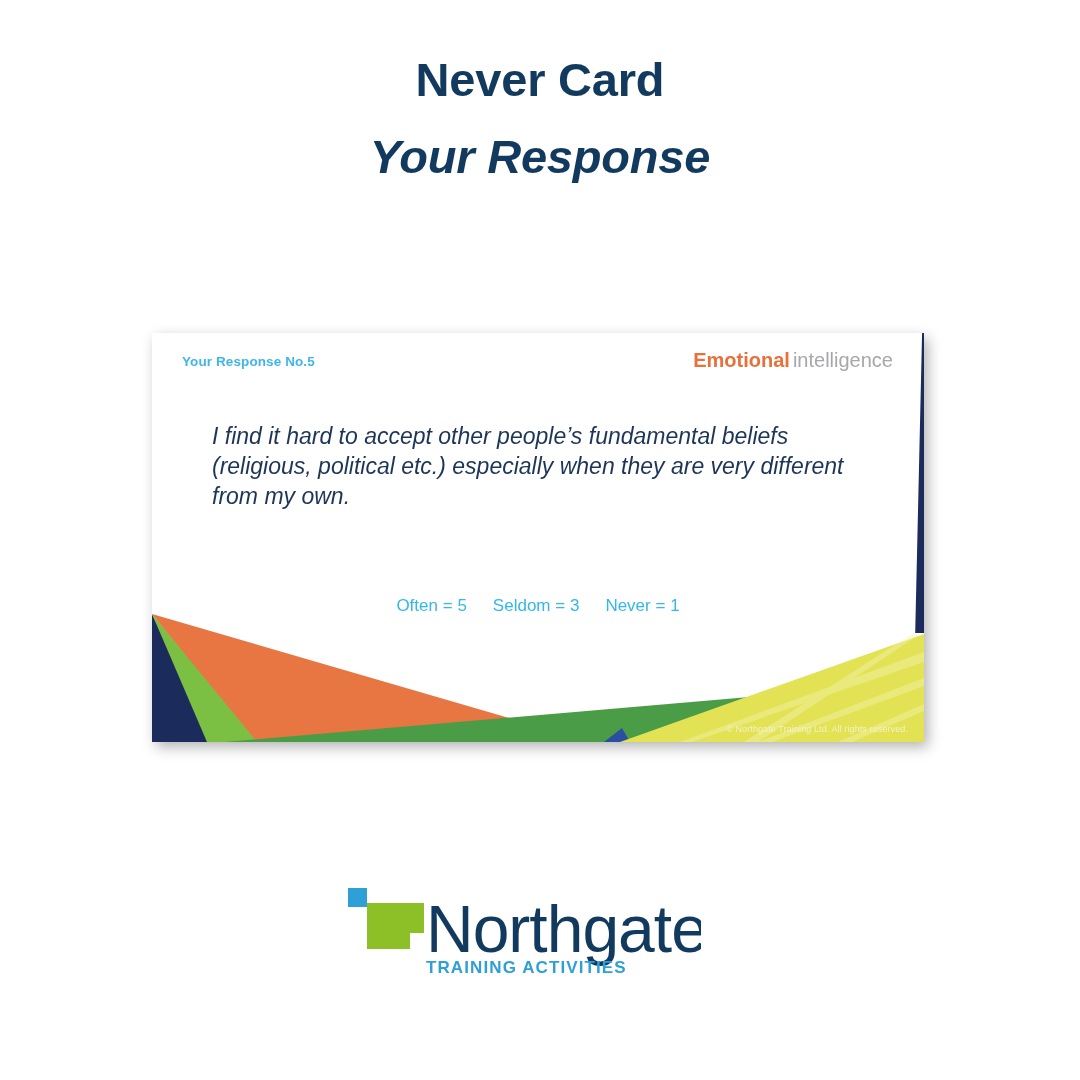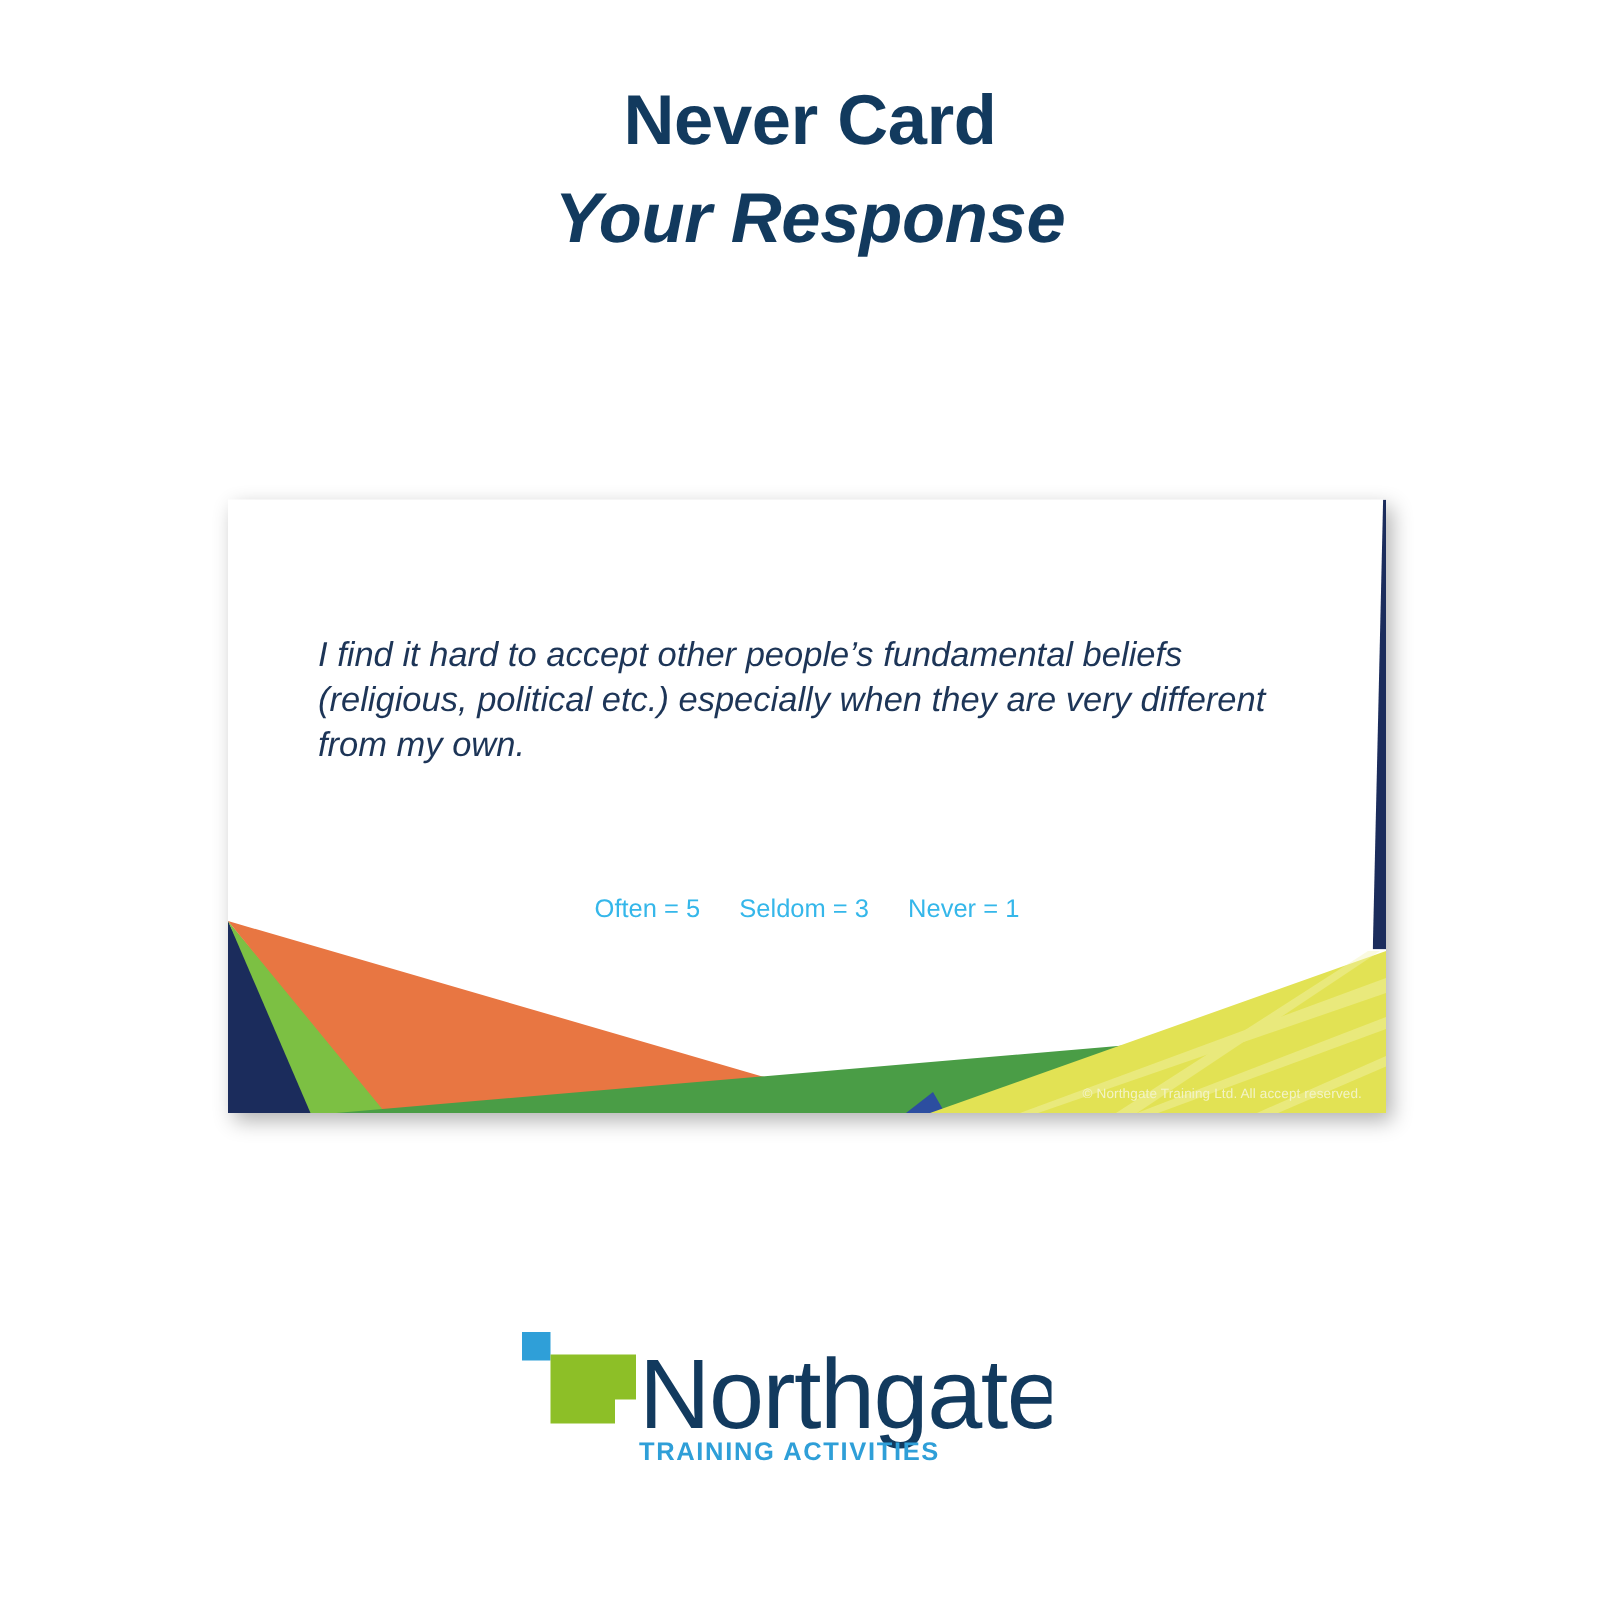--- a/index.html
+++ b/index.html
@@ -30,21 +30,21 @@
     font-weight: bold;
     color: #123a5e;
     letter-spacing: -0.2px;
   }
   .heading-line2 {
     display: block;
     font-size: 47px;
     font-weight: bold;
     font-style: italic;
     color: #123a5e;
-    margin-top: 14px;
+    margin-top: 26px;
     letter-spacing: -0.2px;
   }
 
   
   .card-wrap {
     position: absolute;
     left: 152px;
     top: 333px;
     width: 772px;
     height: 409px;
@@ -171,20 +171,26 @@
 <div class="page-heading">
   <span class="heading-line1">Never Card</span>
   <span class="heading-line2">Your Response</span>
 </div>
 
 <div class="card-wrap">
   <div class="card">
 
     <div class="edge-wedge"></div>
 
+    <div class="card-header">
+      <div class="card-no">Your Response No.5</div>
+      <div class="brand">
+        <span class="brand-strong">Emotional</span><span class="brand-light">intelligence</span>
+      </div>
+    </div>
 
     <div class="statement">I find it hard to accept other people’s fundamental beliefs (religious, political etc.) especially when they are very different from my own.</div>
 
     <div class="rate-block">
       <div class="rate-scale">
         <span class="opt">
           <span>Often</span>
           <span>=</span>
           <span>5</span>
         </span><span class="gap"></span><span class="opt">
@@ -216,21 +222,21 @@
 
         <g opacity="0.42">
           <polygon points="772,60 772,70 540,150 528,150" fill="#f4f4b4"></polygon>
           <polygon points="772,86 772,94 620,150 606,150" fill="#f4f4b4"></polygon>
           <polygon points="772,112 772,119 700,150 686,150" fill="#f4f4b4"></polygon>
           <polygon points="760,42 768,42 606,150 592,150" fill="#f4f4b4"></polygon>
         </g>
       </svg>
     </div>
 
-    <div class="copyright">© Northgate Training Ltd. All accept reserved.</div>
+    <div class="copyright">© Northgate Training Ltd. All rights reserved.</div>
   </div>
 </div>
 
 <div class="logo">
   <svg width="355" height="100" viewBox="0 0 355 100" xmlns="http://www.w3.org/2000/svg">
 
     <rect x="2" y="2" width="19" height="19" fill="#2f9fd8"></rect>
 
     <path d="M21 17 H78 V47 H64 V63 H21 Z" fill="#8dbf27"></path>
 

